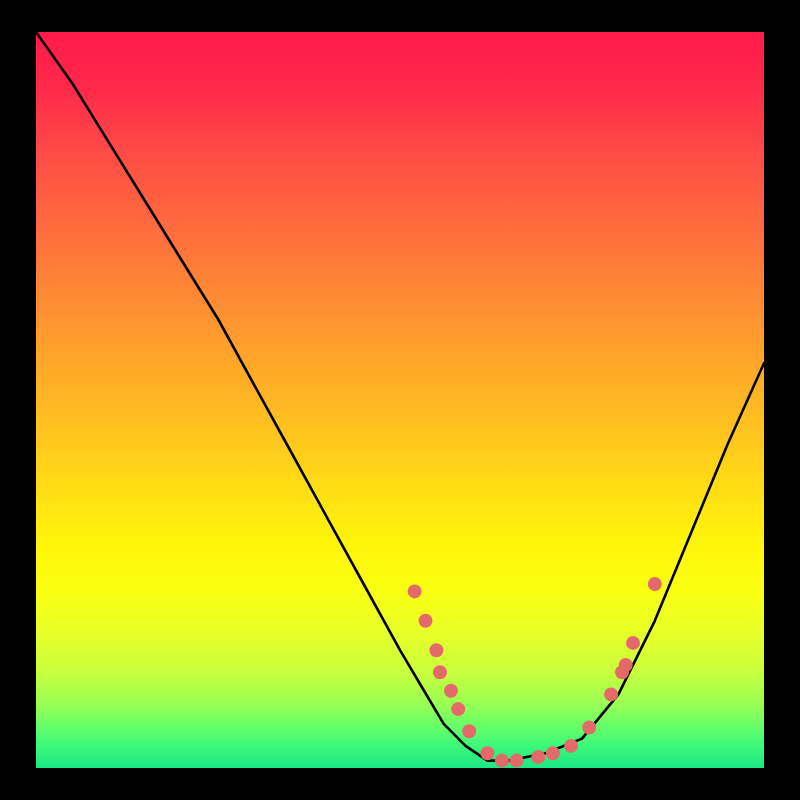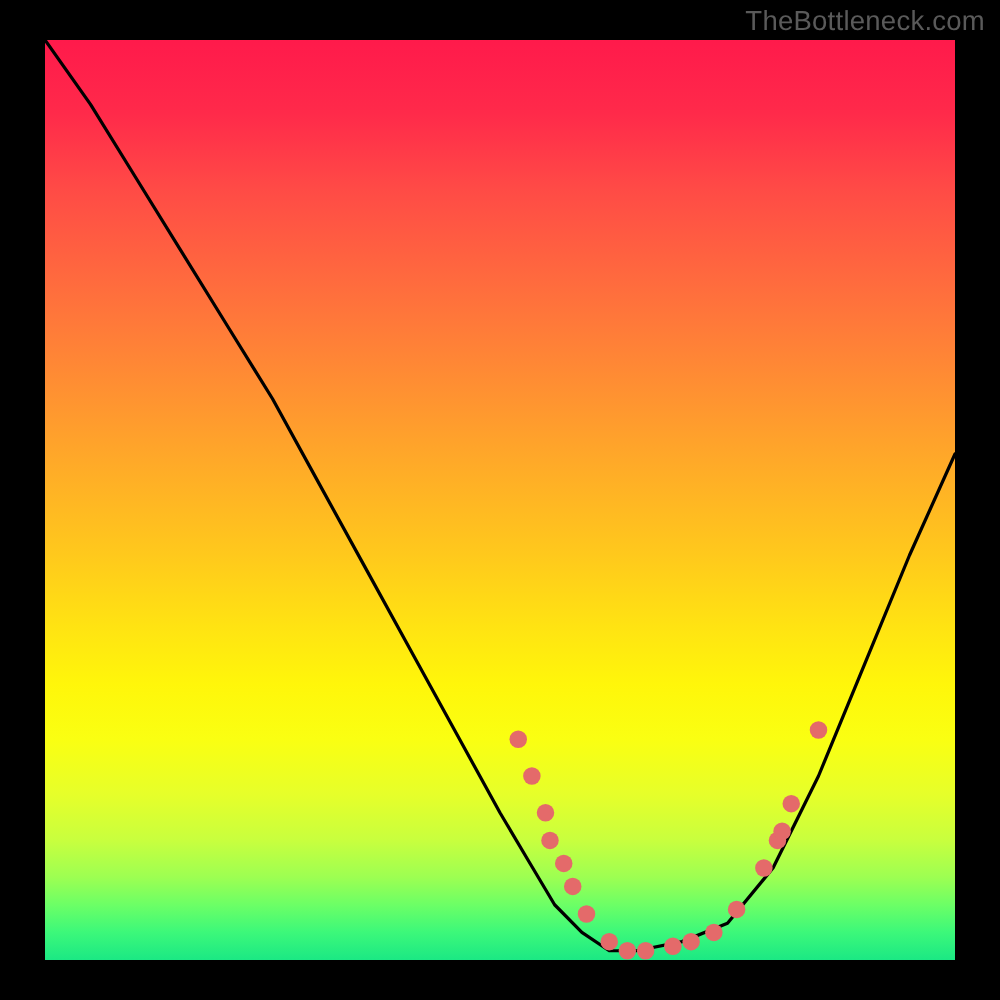--- a/index.html
+++ b/index.html
@@ -57,21 +57,20 @@
     left: 0;
     top: 0;
     width: 728px;
     height: 736px;
   }
 </style>
 </head>
 <body>
 
 <div class="frame">
-  <div class="watermark">TheBottleneck.com</div>
   <div class="plot">
     <svg class="curve" viewBox="0 0 728 736" preserveAspectRatio="none">
       <path id="curve-path" fill="none" stroke="#000" stroke-width="2.6" stroke-linecap="round" stroke-linejoin="round" d="M0.0 0.0 L36.4 51.5 L72.8 110.4 L109.2 169.3 L145.6 228.2 L182.0 287.0 L218.4 353.3 L254.8 419.5 L291.2 485.8 L327.6 552.0 L364.0 618.2 L385.8 655.0 L407.7 691.8 L429.5 713.9 L451.4 728.6 L473.2 728.6 L509.6 721.3 L546.0 706.6 L582.4 662.4 L618.8 588.8 L655.2 500.5 L691.6 412.2 L728.0 331.2"></path>
       <g id="markers">
           <circle cx="378.6" cy="559.4" r="7" fill="#e46a6a"></circle>
           <circle cx="389.5" cy="588.8" r="7" fill="#e46a6a"></circle>
           <circle cx="400.4" cy="618.2" r="7" fill="#e46a6a"></circle>
           <circle cx="404.0" cy="640.3" r="7" fill="#e46a6a"></circle>
           <circle cx="415.0" cy="658.7" r="7" fill="#e46a6a"></circle>
           <circle cx="422.2" cy="677.1" r="7" fill="#e46a6a"></circle>

